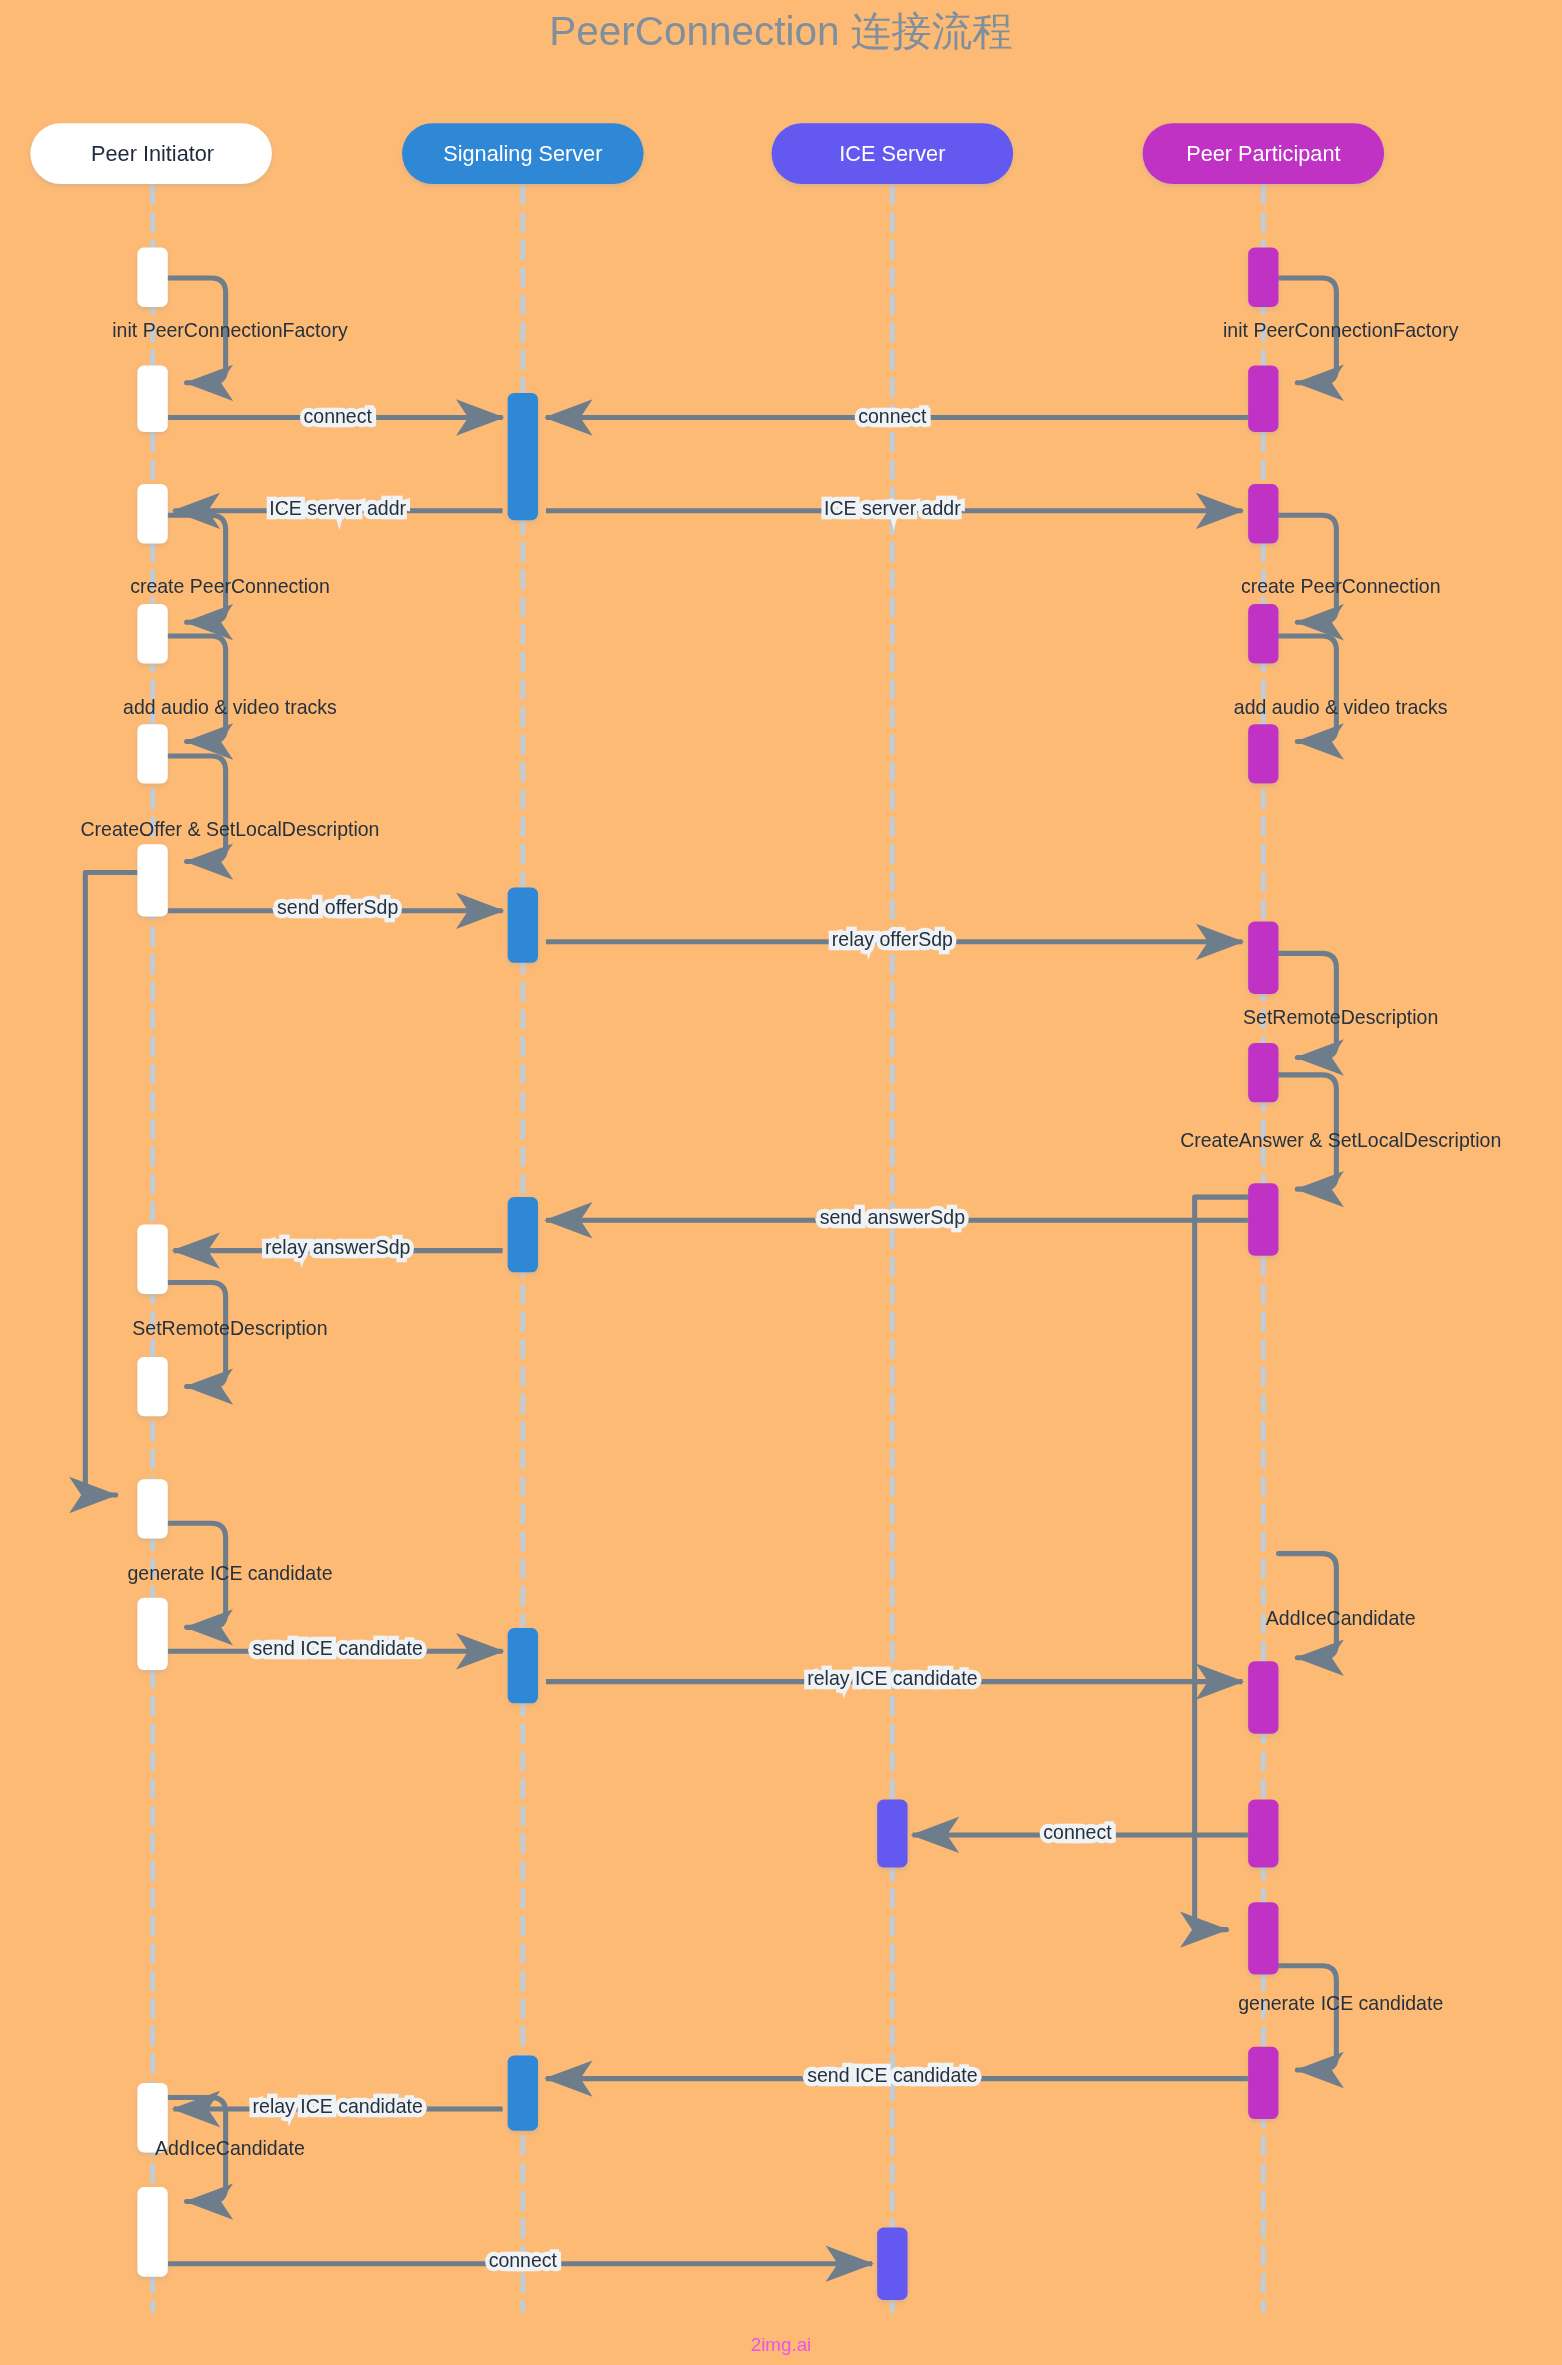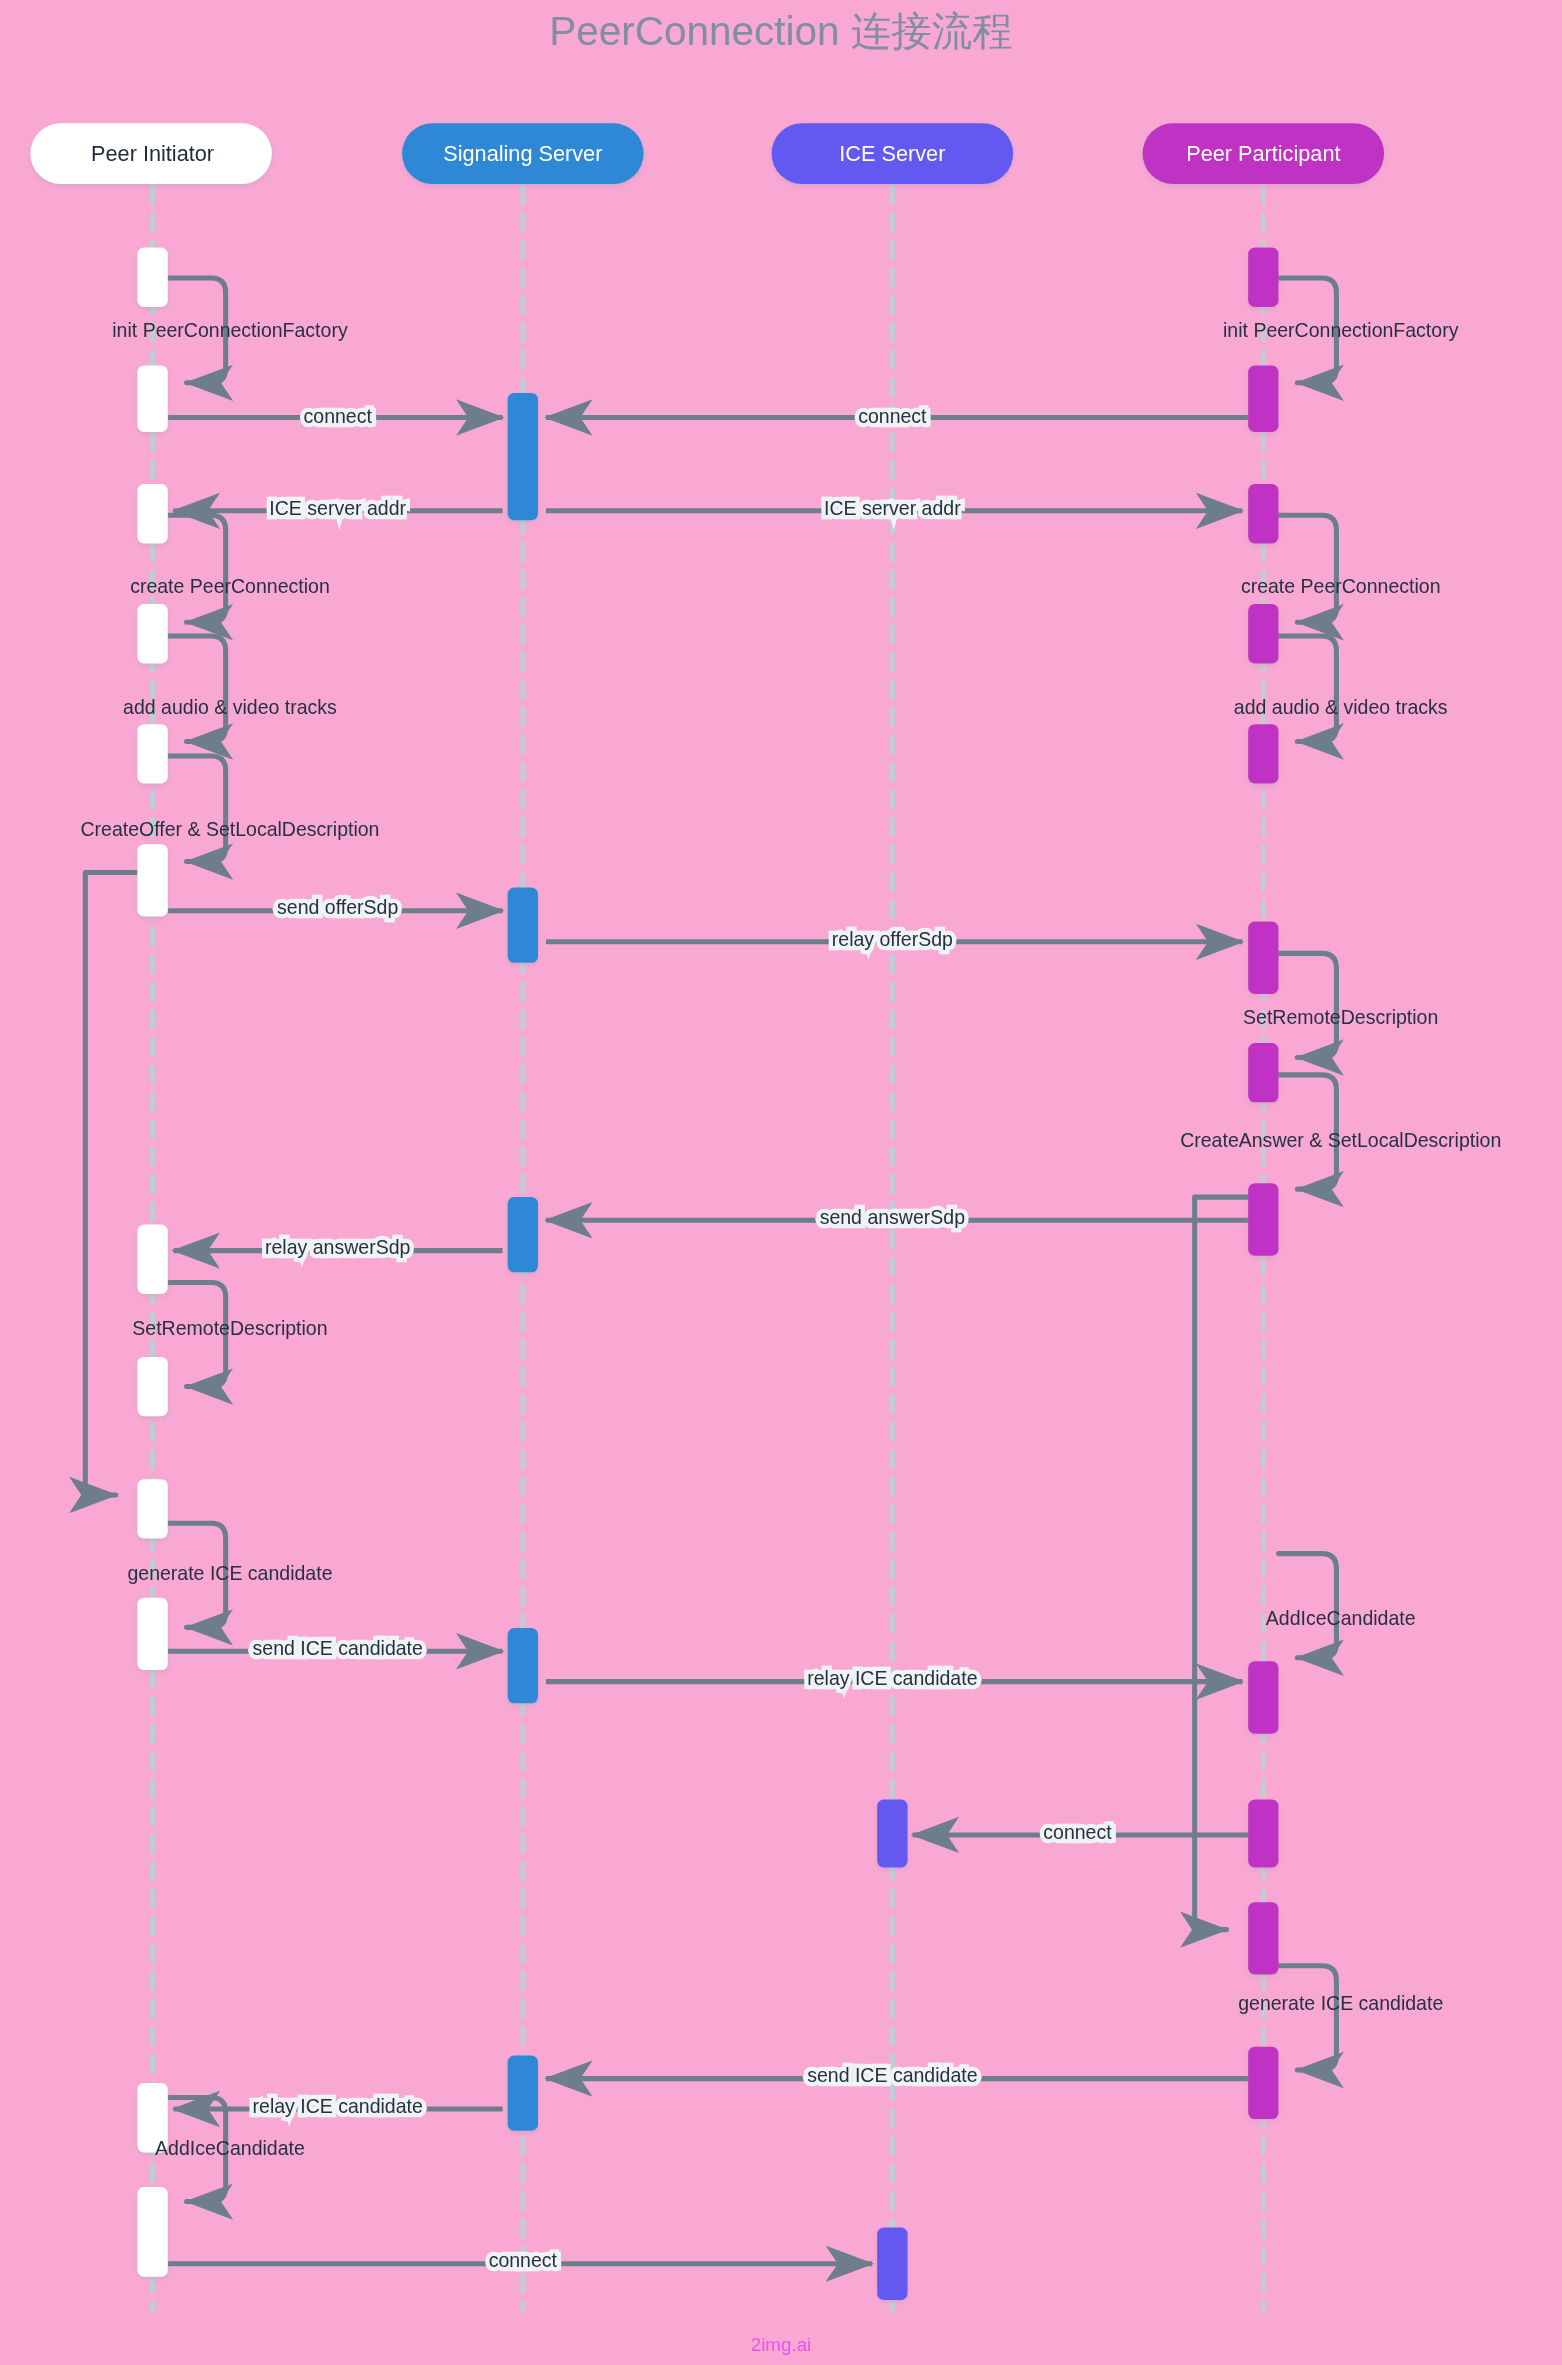--- a/index.html
+++ b/index.html
@@ -4,21 +4,21 @@
 <style>
   html, body {
     margin: 0;
     padding: 0;
     background: #eff3f6;
   }
   #page {
     position: relative;
     width: 1562px;
     height: 2366px;
-    background: #f9a8d4;
+    background: #fdba74;
     font-family: "Liberation Sans", "DejaVu Sans", sans-serif;
     overflow: hidden;
   }
   #diagram {
     position: absolute;
     top: 0;
     left: 0;
     width: 1562px;
     height: 2366px;
     display: block;

